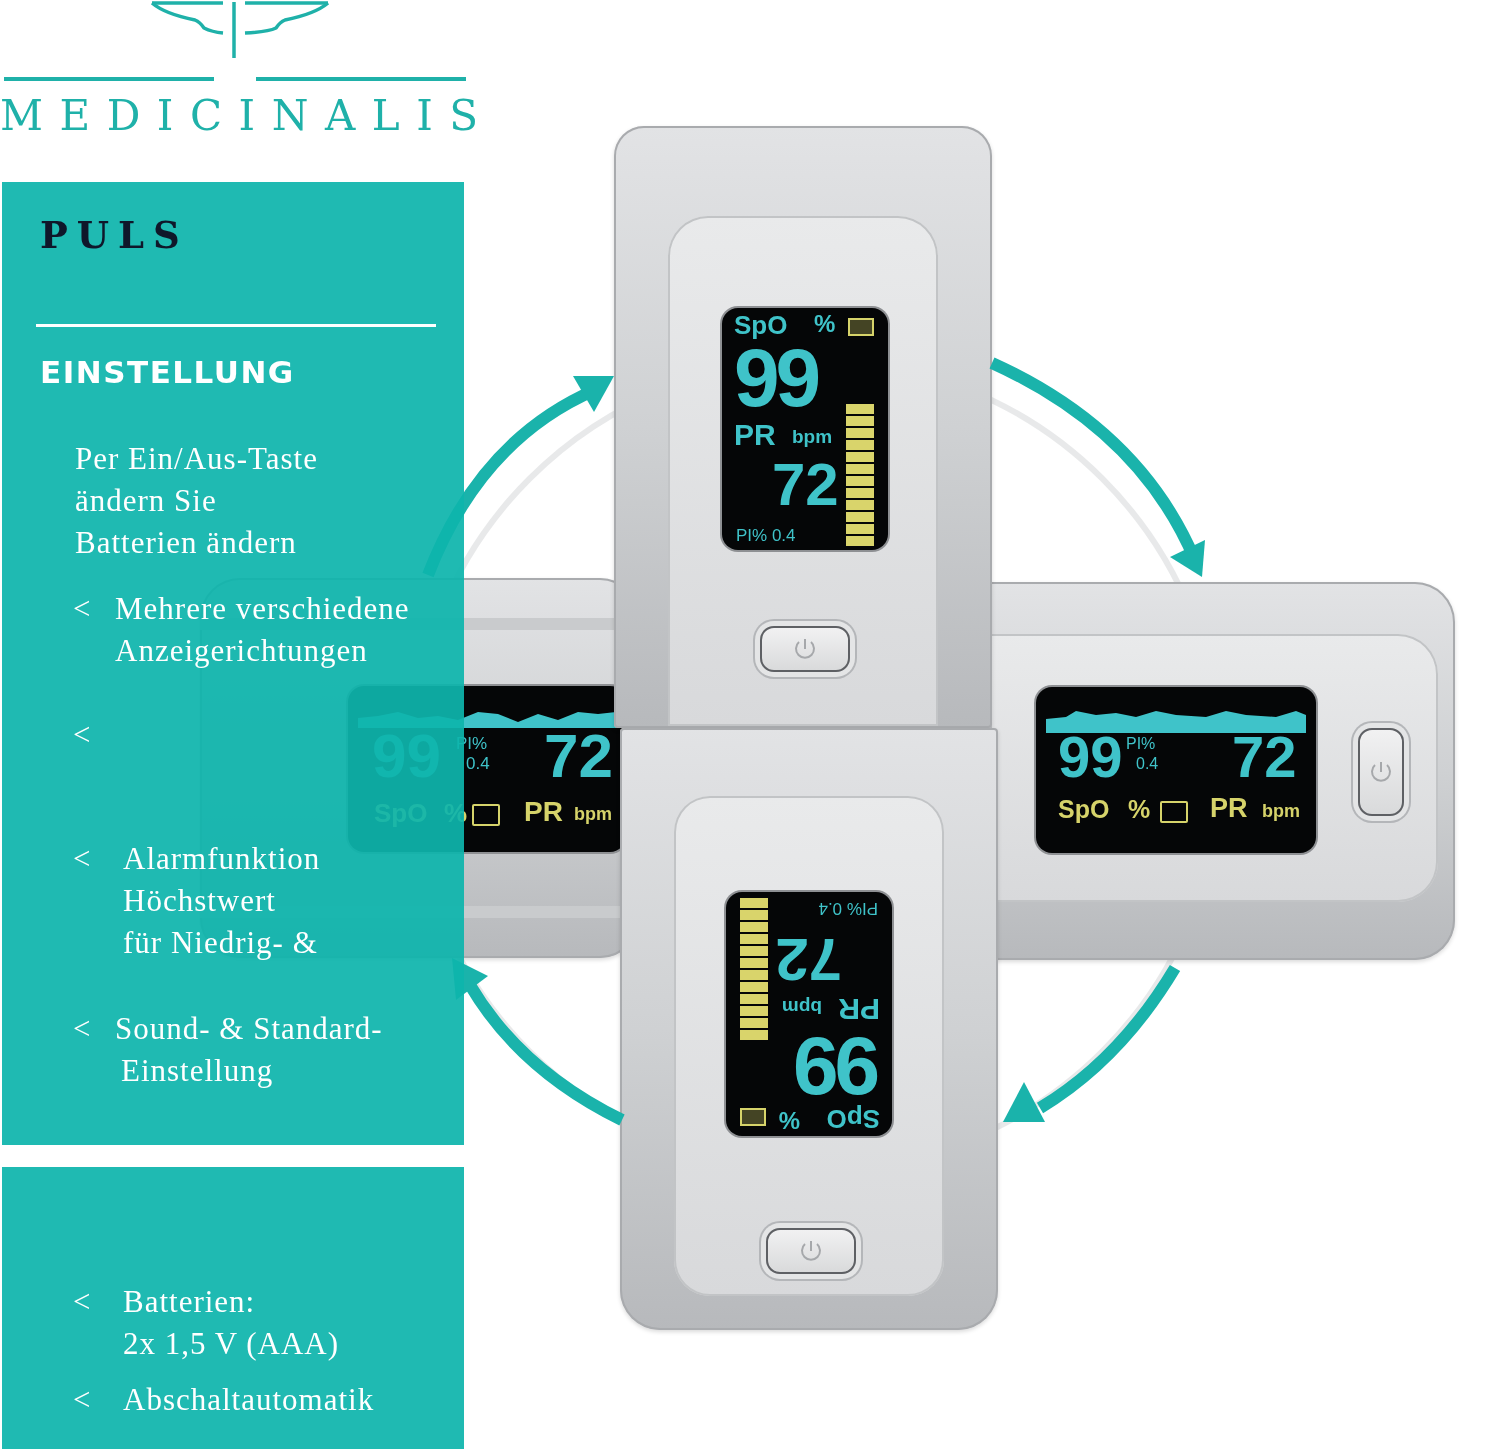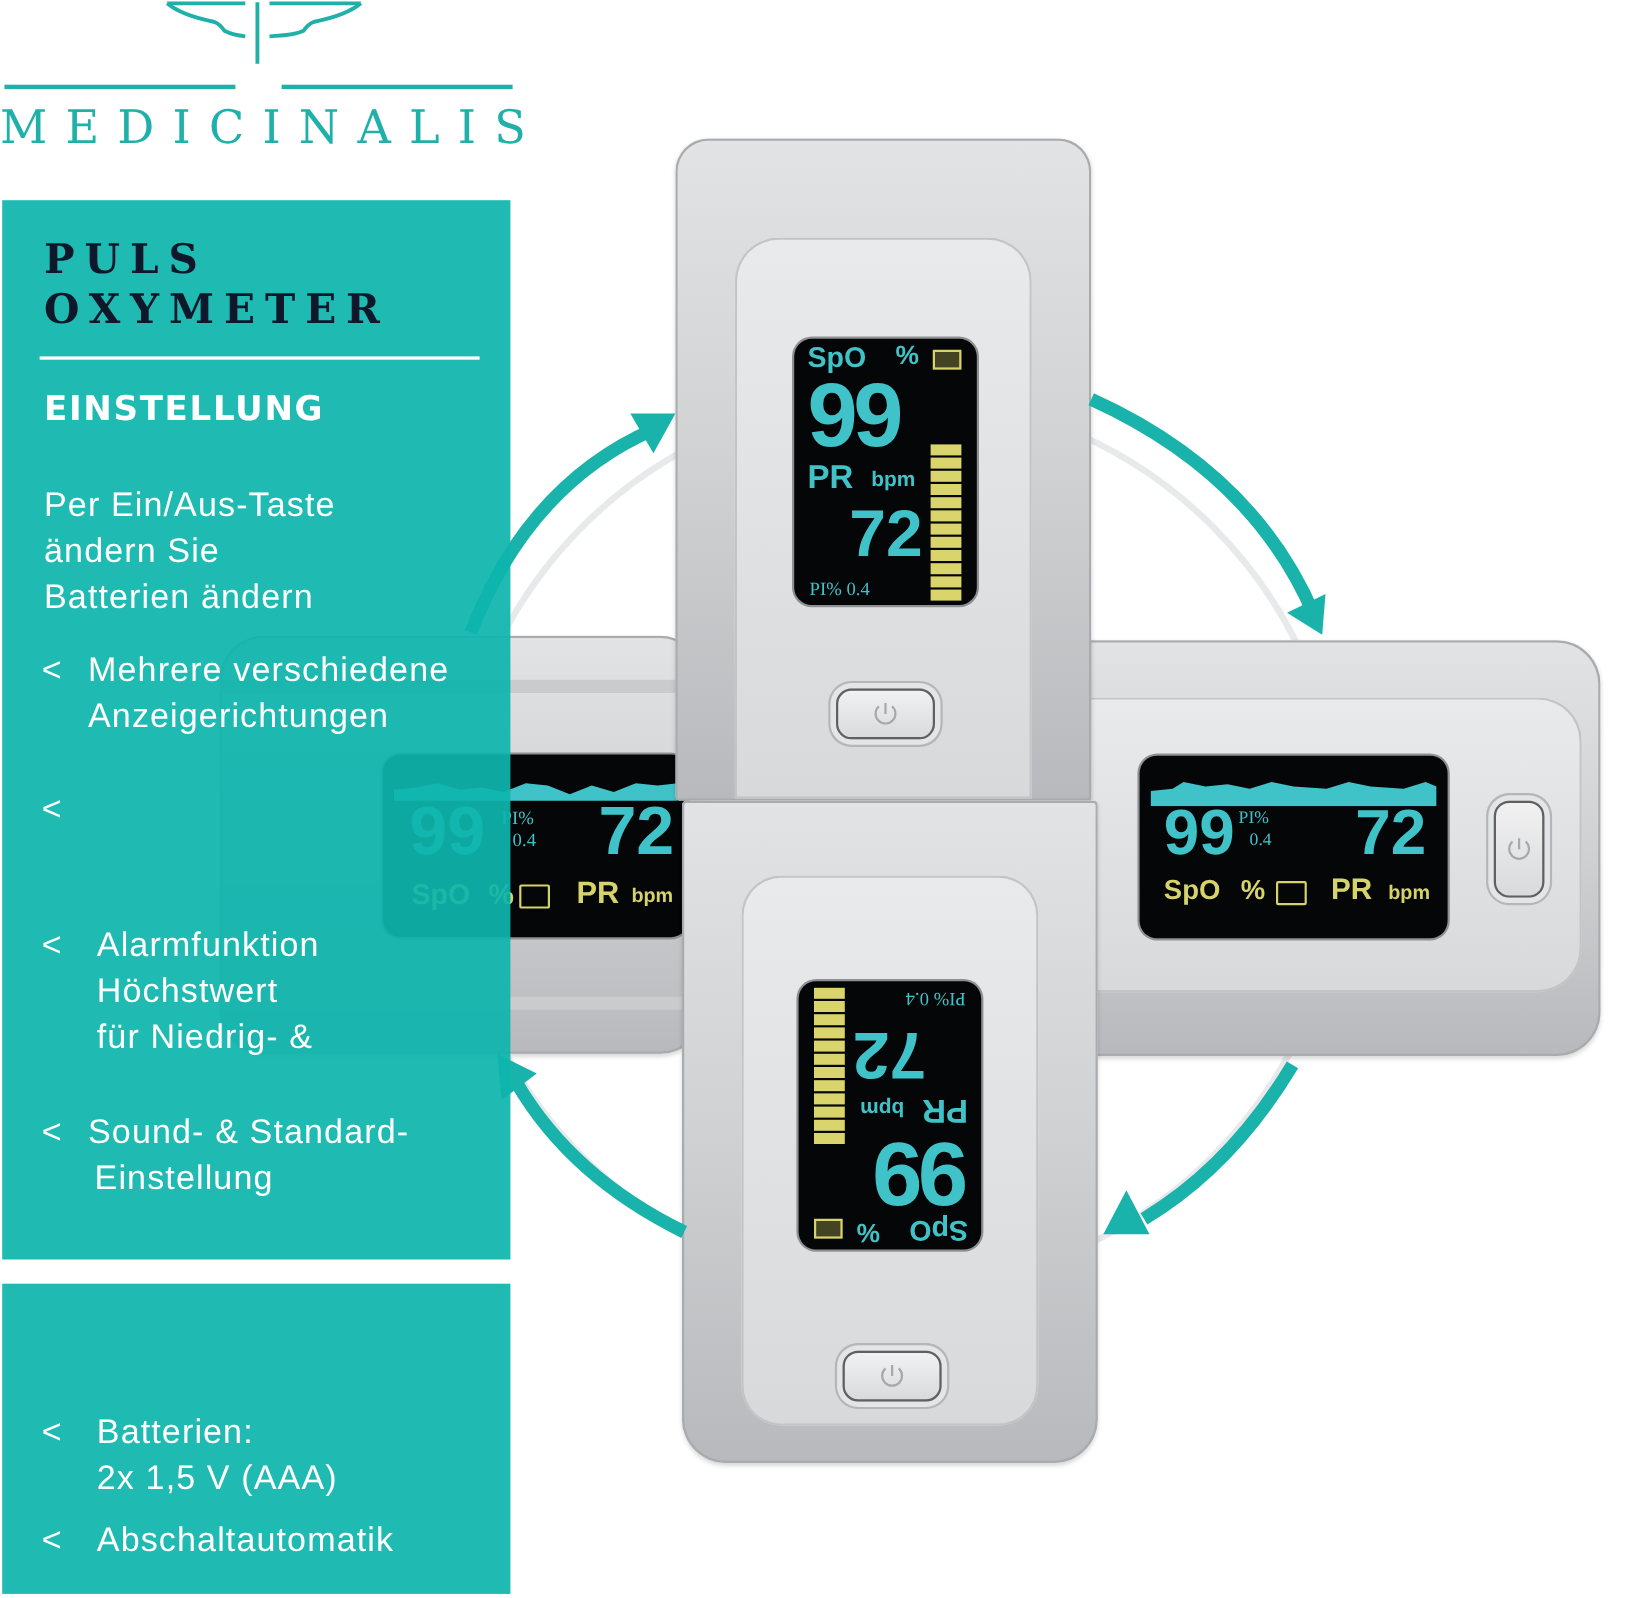--- a/index.html
+++ b/index.html
@@ -29,43 +29,43 @@
       background: linear-gradient(180deg, #e9eaeb 0%, #d8d9db 100%);
       border-radius: 36px;
       box-shadow: inset 0 0 0 2px #c2c4c6;
     }
     .screen {
       background: #050607; border-radius: 16px; overflow: hidden;
       box-shadow: 0 0 0 2px #8e9093;
     }
     .lcd-cyan { color: #3fc3c9; font-family: "Liberation Sans", sans-serif; font-weight: bold; }
     .lcd-yellow { color: #d6d36a; font-family: "Liberation Sans", sans-serif; font-weight: bold; }
-    .lcd-mono { color: #3fc3c9; font-family: Liberation Serif, serif; text-align: right; }
+    .lcd-mono { color: #3fc3c9; font-family: Liberation Sans, sans-serif; text-align: right; }
     .power-btn {
       background: linear-gradient(180deg, #f1f1f2, #d9dadb);
       border: 2px solid #5e6064; border-radius: 14px;
       box-shadow: 0 0 0 5px #e4e5e6, 0 0 0 7px #b4b6b9;
       display: flex; align-items: center; justify-content: center; cursor: pointer;
     }
     .bar-col { display: flex; flex-direction: column; gap: 2px; }
     .bar-seg { background: #d9d46b; height: 10px; }
 
     
     .teal-panel { background: rgba(14, 181, 172, 0.93); }
     .panel-title {
       font-family: "DejaVu Serif", serif; font-weight: bold; color: #0f172a;
       font-size: 37px; letter-spacing: 9px; line-height: 46px;
     }
     .section-head {
       color: #ffffff; font-family: "DejaVu Sans", sans-serif; font-weight: bold;
       font-size: 31px; letter-spacing: 1.5px;
     }
     .body-text {
-      color: #ffffff; font-family: Liberation Sans, sans-serif;
-      font-size: 31px; line-height: 42px; letter-spacing: 1px;
+      color: #ffffff; font-family: Liberation Serif, serif;
+      font-size: 31px; line-height: 42px; letter-spacing: 1px; margin-left: 35px;
     }
     .bullet { display: flex; }
     .bullet-mark { width: 42px; flex: none; font-size: 31px; color: #fff; }
     .divider { height: 3px; background: #ffffff; }
   </style>
 </head>
 <body>
 
 <div class="abs logo-mark">
   <svg width="200" height="62" viewBox="0 0 200 62">
@@ -209,21 +209,20 @@
   <g fill="#1ab3ab">
     <polygon points="1170,557 1205,540 1202,577"></polygon>
     <polygon points="1024,1082 1003,1122 1045,1122"></polygon>
     <polygon points="452,958 456,1000 488,976"></polygon>
     <polygon points="573,376 614,376 594,412"></polygon>
   </g>
 </svg>
 
 <div class="abs teal-panel" style="left:2px; top:182px; width:462px; height:963px;">
   <div class="abs panel-title" style="left:38px; top:30px;">PULS</div>
-  <div class="abs panel-title" style="left:38px; top:76px;">OXYMETER</div>
   <div class="abs divider" style="left:34px; top:142px; width:400px;"></div>
 
   <div class="abs section-head" style="left:38px; top:172px;">EINSTELLUNG</div>
 
   <div class="abs body-text" style="left:38px; top:256px;">
     <div>Per Ein/Aus-Taste</div>
     <div>ändern Sie</div>
     <div>Batterien ändern</div>
   </div>
 

